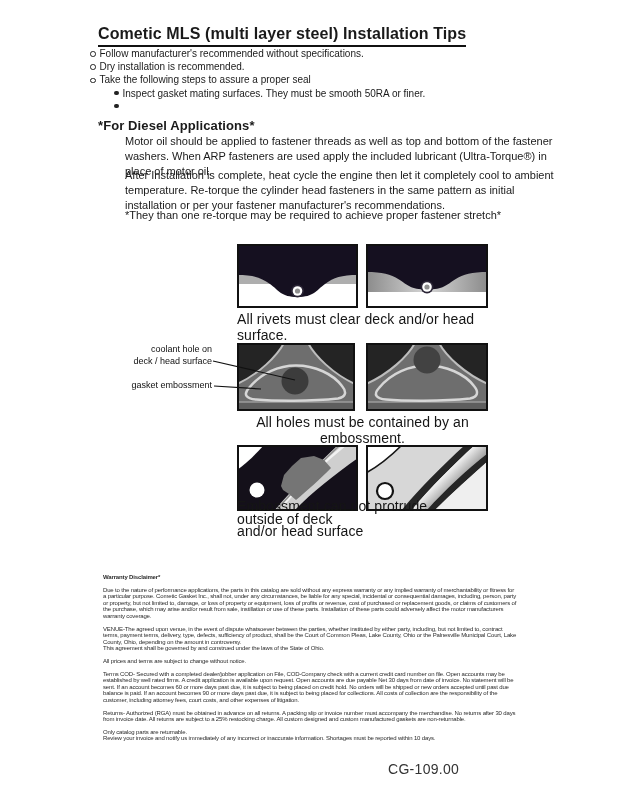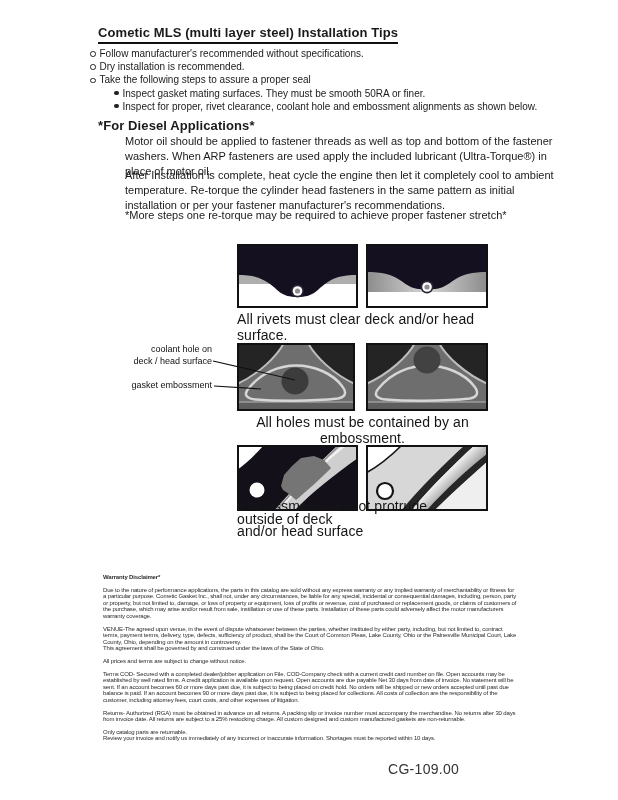--- a/index.html
+++ b/index.html
@@ -3,21 +3,21 @@
 <meta charset="utf-8">
 <style>
   html,body{margin:0;padding:0;}
   body{
     width:618px;height:800px;position:relative;background:#ffffff;
     font-family:"Liberation Sans","DejaVu Sans",sans-serif;color:#1a1a1a;
     overflow:hidden;
   }
   .abs{position:absolute;}
   
-  .title{left:98px;top:25px;font-size:13px;font-weight:bold;
+  .title{left:98px;top:25px;font-size:16px;font-weight:bold;
     border-bottom:2px solid #111;padding-bottom:2px;letter-spacing:.1px;}
   
   .tips{left:90px;top:47px;width:500px;font-size:10px;}
   .tip{display:flex;align-items:flex-start;line-height:13.2px;}
   .tip.l2{padding-left:24px;}
   .b-open{flex:0 0 auto;width:3.5px;height:3.5px;border:1px solid #222;border-radius:50%;
     margin:4.2px 4px 0 0;}
   .b-fill{flex:0 0 auto;width:4.5px;height:4.5px;background:#222;border-radius:50%;
     margin:4px 4px 0 0;}
   
@@ -65,28 +65,27 @@
   <div class="tip l1">
     <span class="b-open"></span>
     <span>Take the following steps to assure a proper seal</span>
   </div>
   <div class="tip l2">
     <span class="b-fill"></span>
     <span>Inspect gasket mating surfaces.  They must be smooth 50RA or finer.</span>
   </div>
   <div class="tip l2">
     <span class="b-fill"></span>
-    <span>Inspect for proper, rivet clearance, coolant hole and embossment alignments as shown below.</span>
   </div>
 </div>
 
 <div class="abs h2">*For Diesel Applications*</div>
 <div class="abs para p1">Motor oil should be applied to fastener threads as well as top and bottom of the fastener washers. When ARP fasteners are used apply the included lubricant (Ultra-Torque®) in place of motor oil.</div>
 <div class="abs para p2">After Installation is complete, heat cycle the engine then let it completely cool to ambient temperature. Re-torque the cylinder head fasteners in the same pattern as initial installation or per your fastener manufacturer's recommendations.</div>
-<div class="abs para p3">*More steps one re-torque may be required to achieve proper fastener stretch*</div>
+<div class="abs para p3">*They than one re-torque may be required to achieve proper fastener stretch*</div>
 
 <div class="abs dg-head rw-l row1h">RIGHT</div>
 <div class="abs dg-head rw-r row1h">WRONG</div>
 
 <svg class="abs panel pn-r1l" width="121" height="64" viewBox="0 0 121 64">
   <rect width="121" height="64" fill="#ffffff"></rect>
   <rect x="2" y="31" width="117" height="9" fill="#aeaeae"></rect>
   <path d="M0,0 H121 V31 C104,31 97,33.5 88,40 C79,46.5 77,53 60.5,53 C44,53 42,46.5 33,40 C24,33.5 17,31 0,31 Z" fill="#151020"></path>
   <circle cx="60.5" cy="47" r="6.5" fill="#2a2435"></circle>
   <circle cx="60.5" cy="47" r="4.8" fill="#ffffff"></circle>

